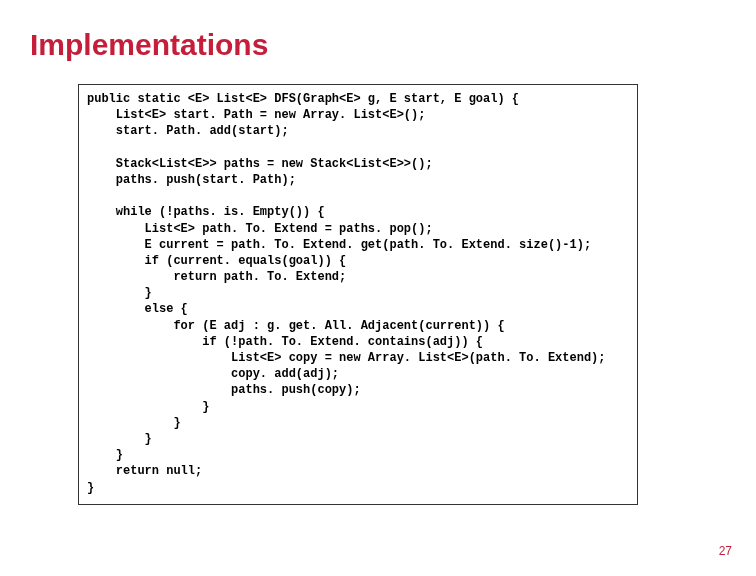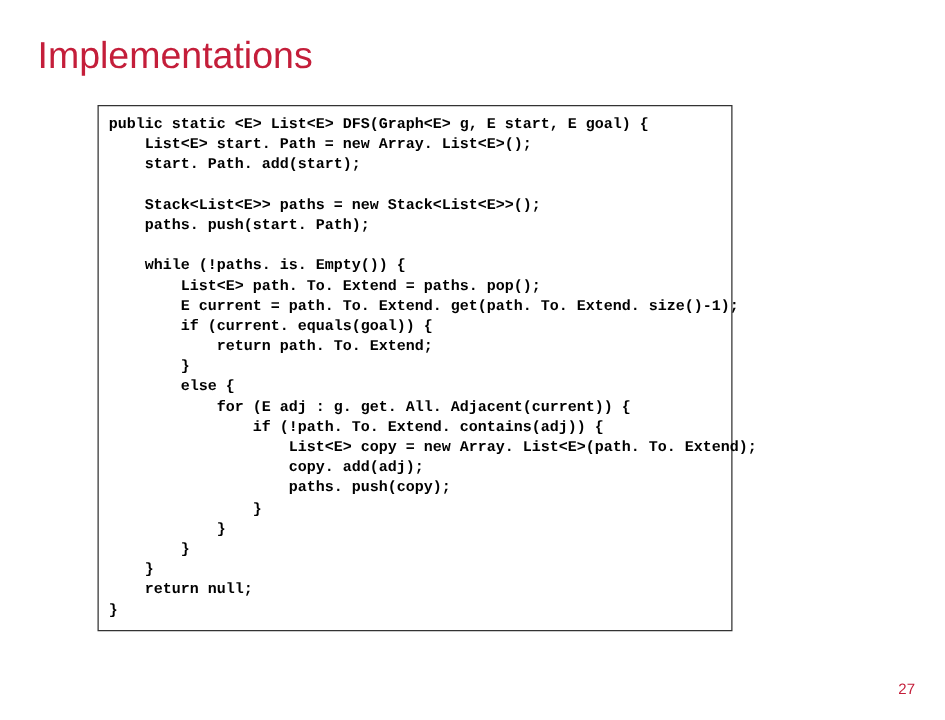--- a/index.html
+++ b/index.html
@@ -16,28 +16,28 @@
     width: 756px;
     height: 576px;
     position: relative;
     box-sizing: border-box;
   }
   .title {
     position: absolute;
     top: 28px;
     left: 30px;
     font-size: 30px;
-    font-weight: normal;
+    font-weight: bold;
     color: #c41e3a;
   }
   .code-box {
     position: absolute;
     top: 84px;
     left: 78px;
-    width: 508px;
+    width: 560px;
     border: 1px solid #333;
     padding: 6px 8px 8px 8px;
     box-sizing: border-box;
   }
   .code {
     font-family: "Courier New", Courier, monospace;
     font-size: 12px;
     line-height: 1.35;
     white-space: pre;
     color: #000;

